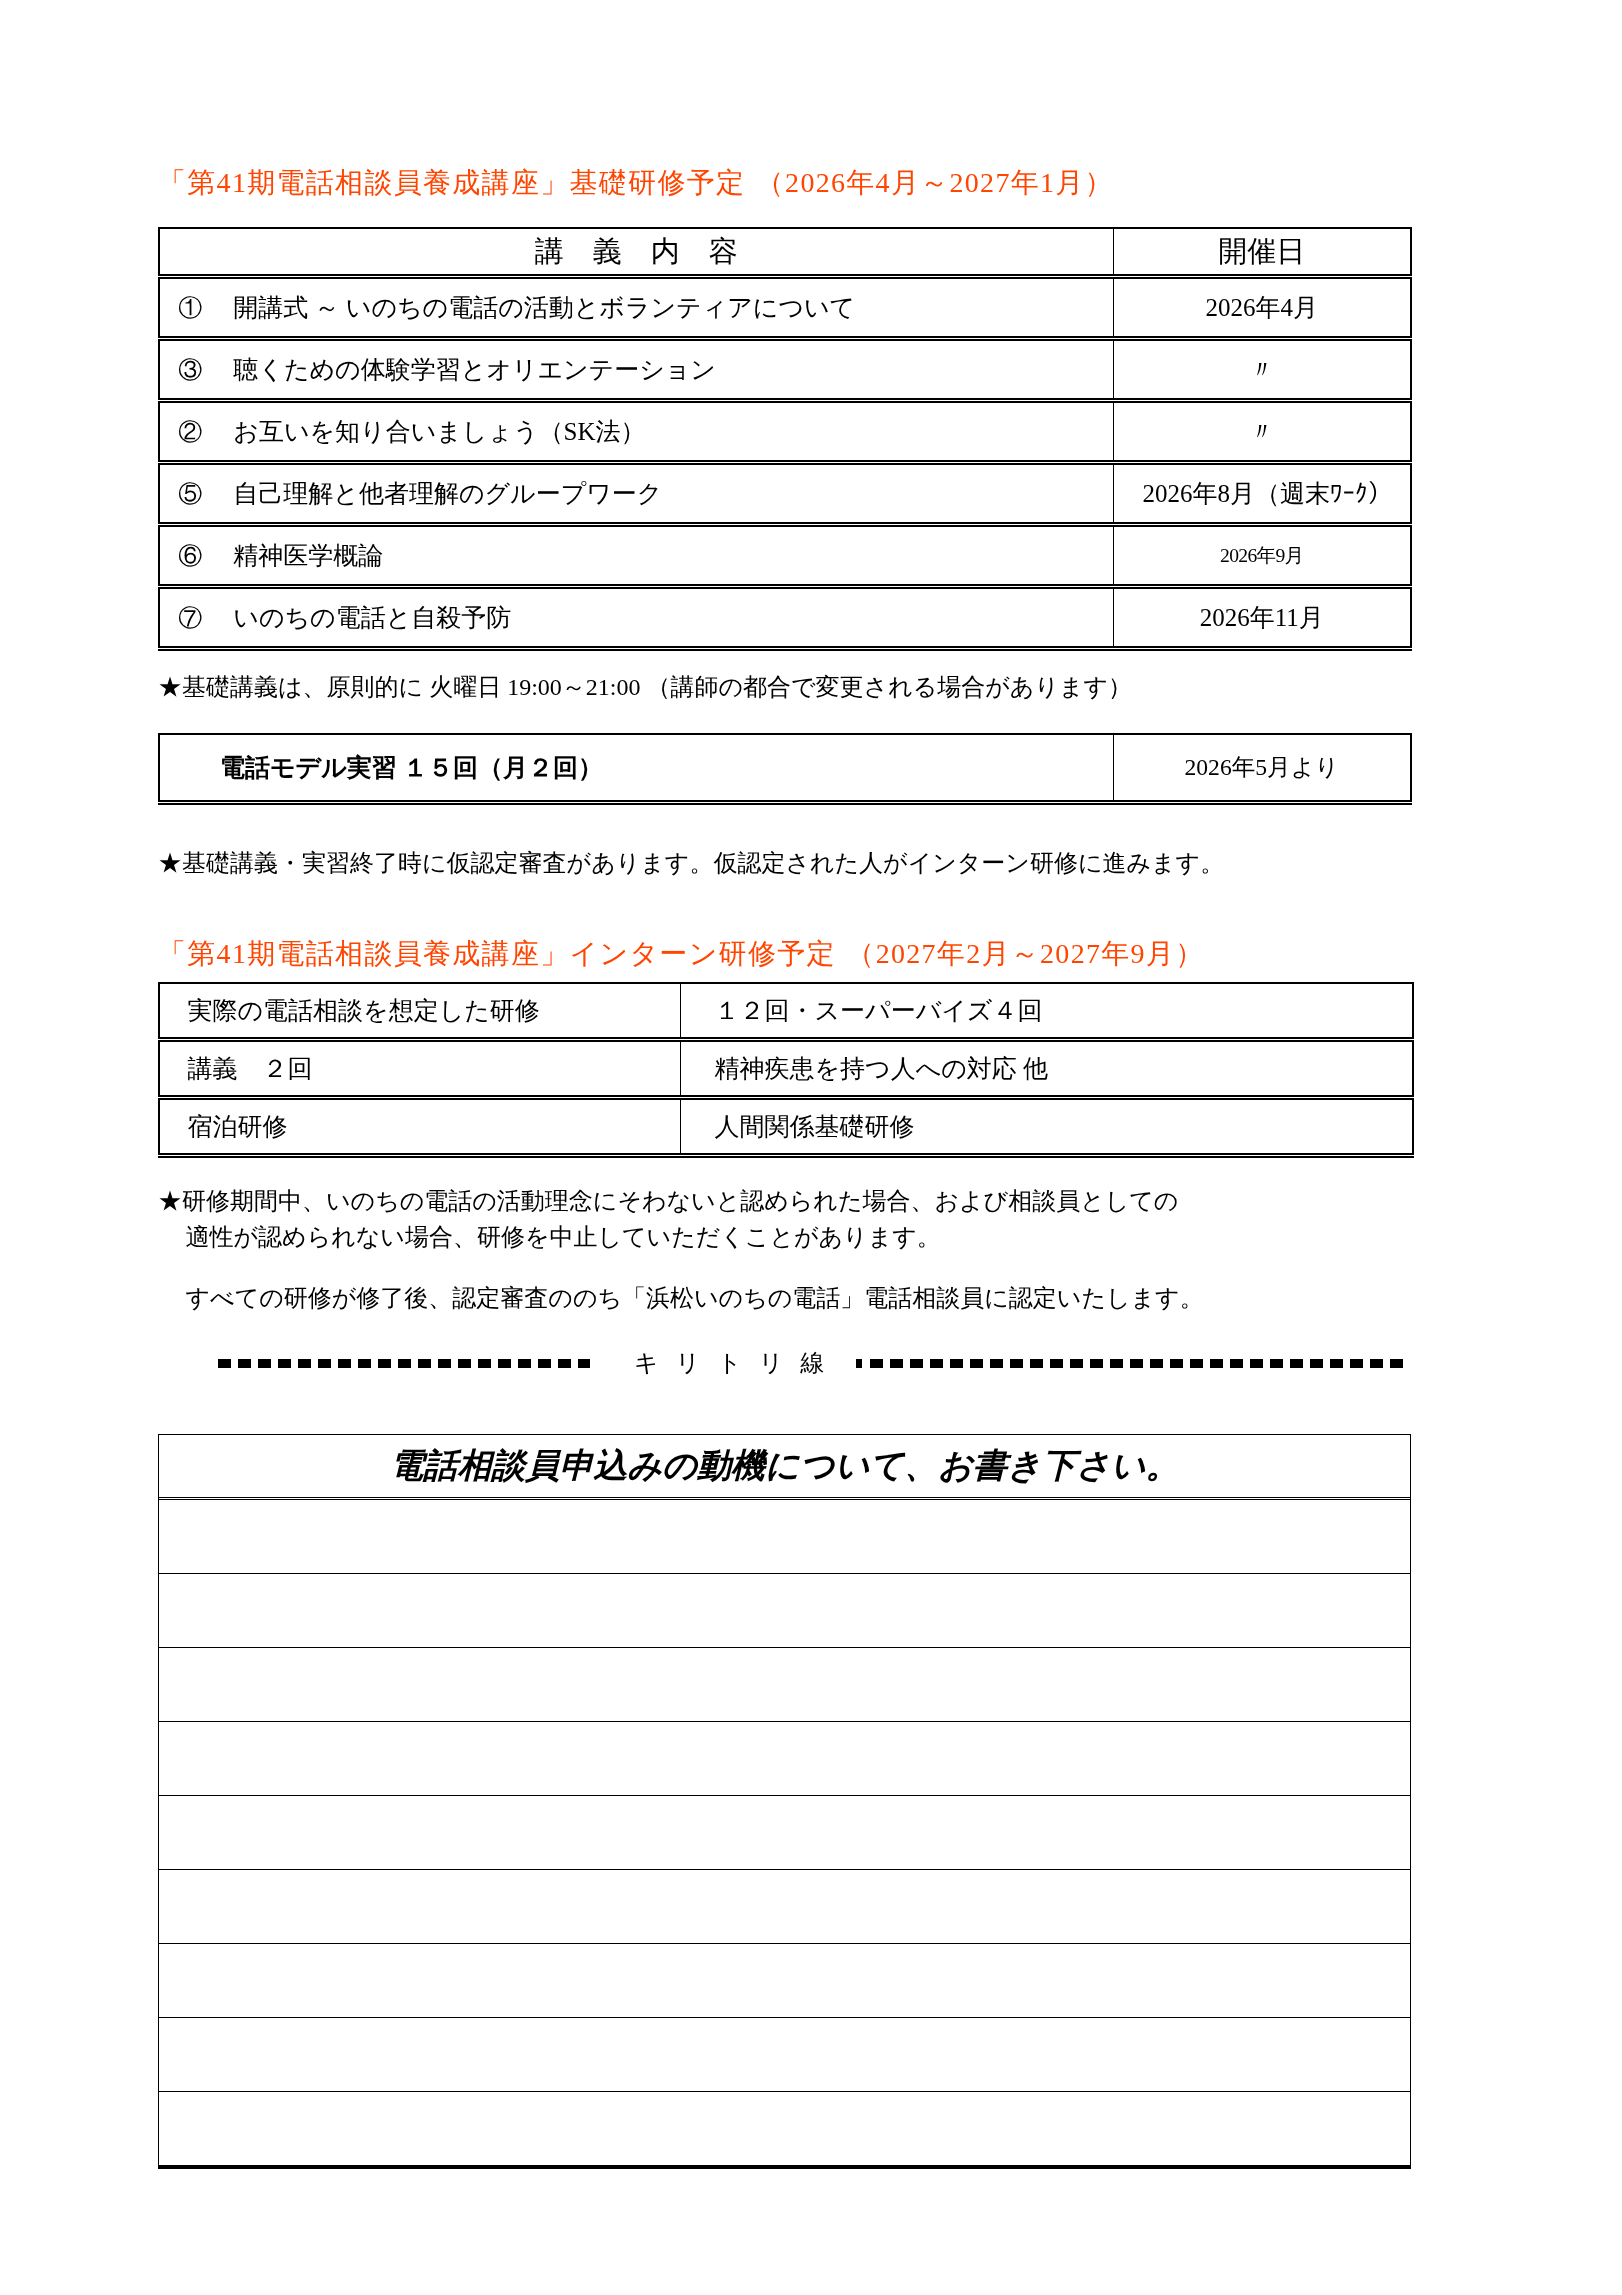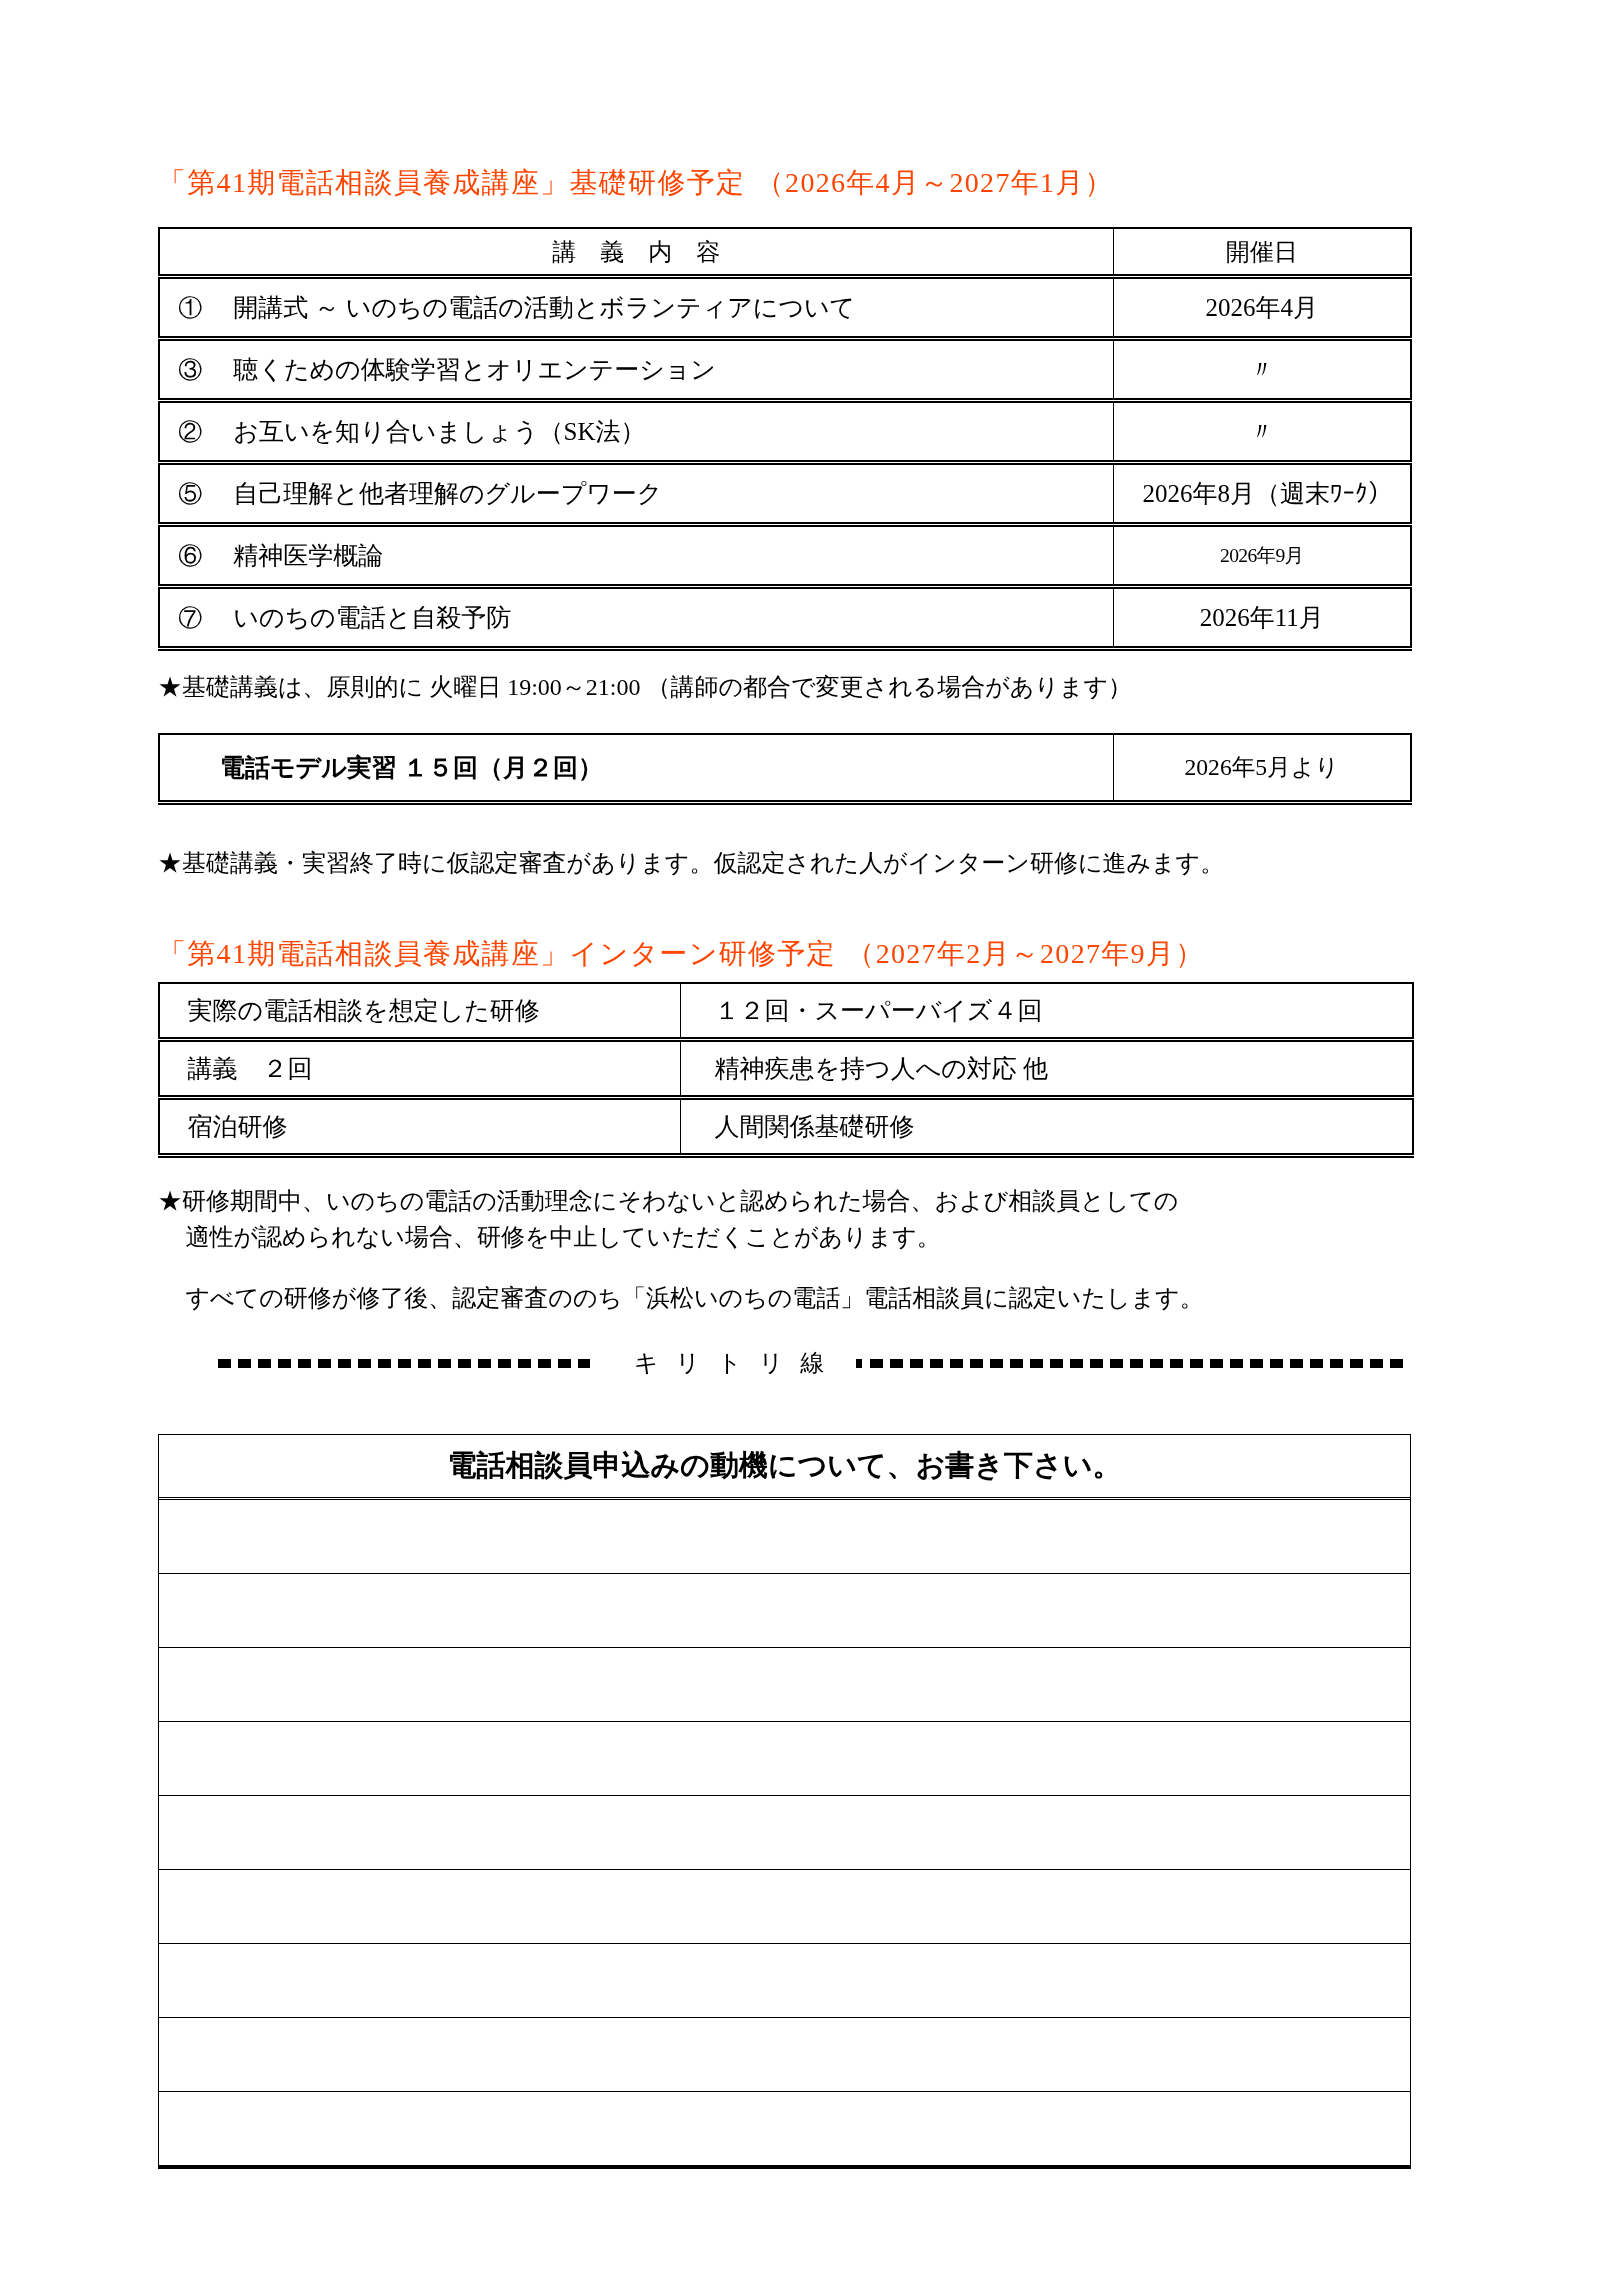--- a/index.html
+++ b/index.html
@@ -33,21 +33,21 @@
     border:2px solid #000;
   }
   table.t td,table.t th{
     border-left:1.3px solid #000;
     border-right:1.3px solid #000;
     font-weight:400;
     vertical-align:middle;
   }
 
   
-  .t1 th{height:43px;border-bottom:5.2px double #000;font-size:24px;text-align:center;}
+  .t1 th{height:43px;border-bottom:5.2px double #000;font-size:29px;text-align:center;}
   .t1 td{height:55px;border-top:5.2px double #000;font-size:25px;}
   .t1 tbody tr:last-child td{border-bottom:5.2px double #000;}
   .col-content{width:954px;}
   .col-date{width:298px;}
   .cell-content{padding-left:18.3px;white-space:nowrap;}
   .row-no{display:inline-block;margin-right:31px;font-size:24px;}
   .cell-date{text-align:center;font-size:23.6px;white-space:nowrap;}
   .t1 tbody tr:nth-child(5) .cell-date{font-size:19.6px;letter-spacing:-0.7px;}
 
   
@@ -96,21 +96,22 @@
     width:1251px;
     border:1.3px solid #000;
     border-bottom:4.6px solid #000;
   }
   .form-header{
     height:62px;
     display:flex;align-items:center;justify-content:center;
     border-bottom:3.9px double #000;
     font-family:"Liberation Sans","DejaVu Sans",sans-serif;
     font-weight:bold;
-    font-size:29px;
+    font-size:34px;
+    font-style:italic;
   }
   .form-row{height:73px;border-bottom:1.3px solid #000;background:#fff;}
   .form-row:last-child{border-bottom:none;}
 </style>
 </head>
 <body>
 
 <div class="page">
   <div class="content">
 

